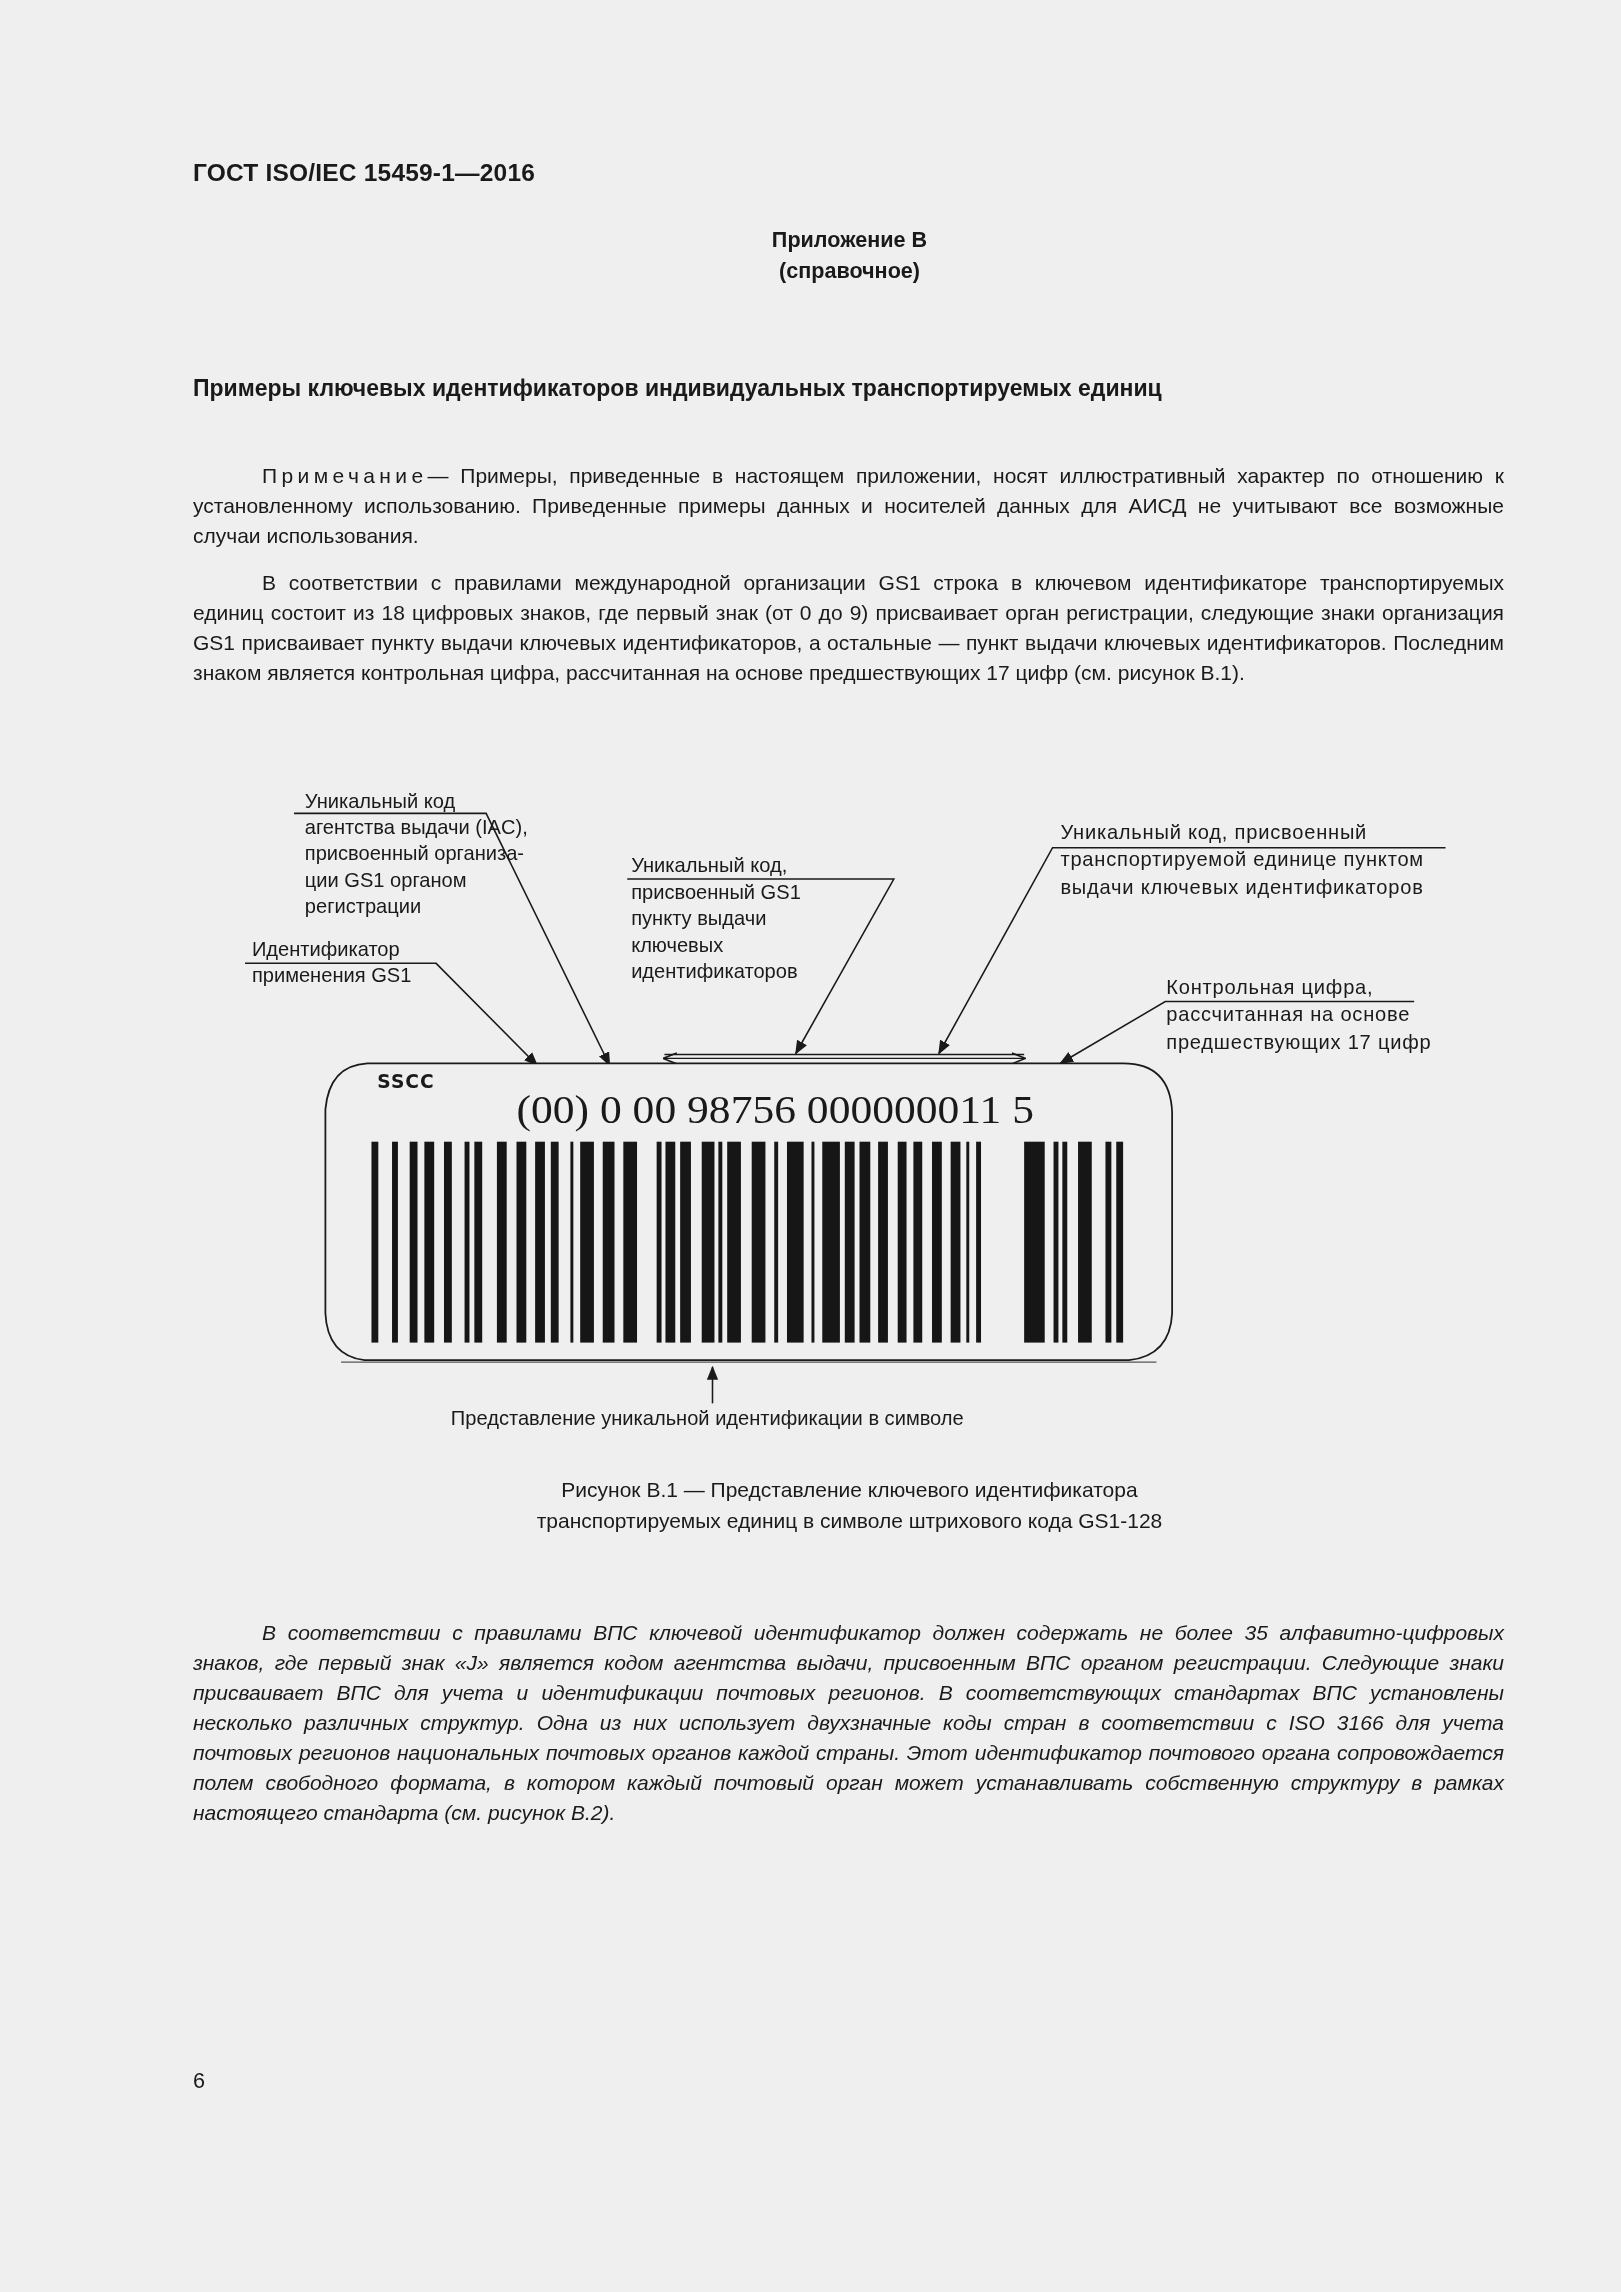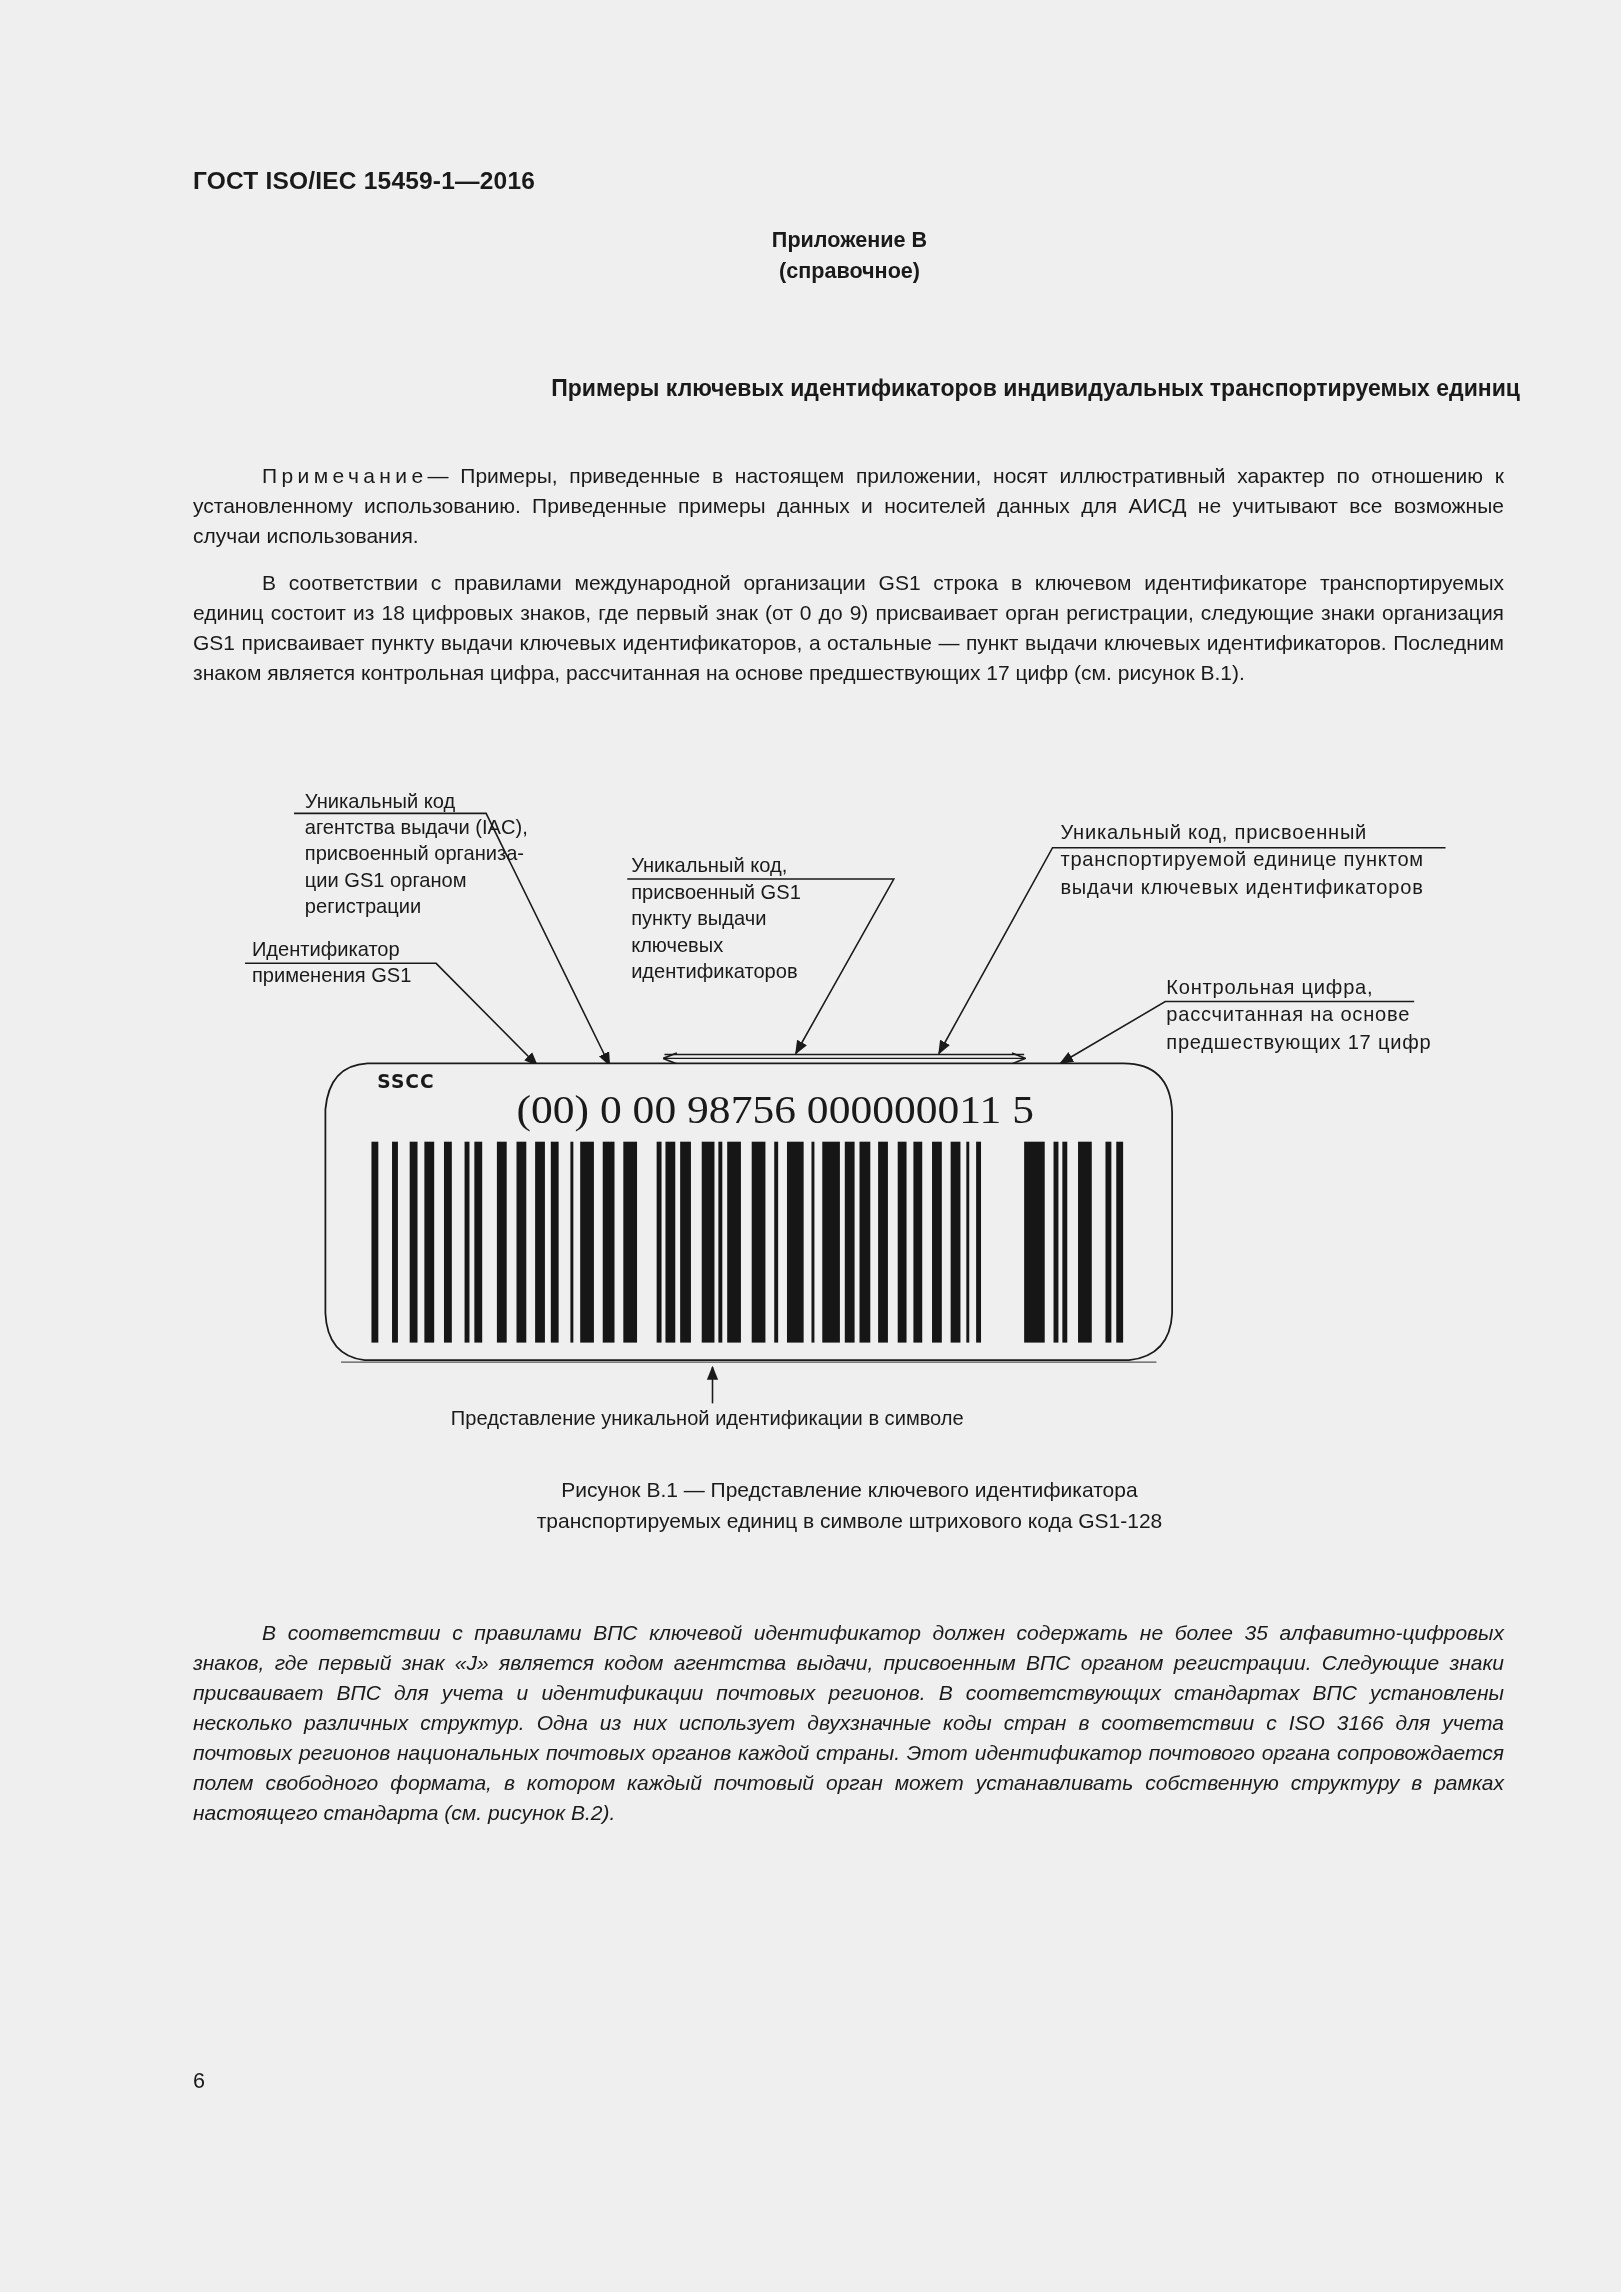--- a/index.html
+++ b/index.html
@@ -6,30 +6,30 @@
   body {
     width: 1621px; height: 2293px;
     background: #efefef;
     position: relative;
     overflow: hidden;
     font-family: "Liberation Sans", sans-serif;
     color: #1a1a1a;
   }
   .abs { position: absolute; }
   .doc-header {
-    left: 193px; top: 167px;
+    left: 193px; top: 159px;
     font-size: 24.5px; font-weight: bold; letter-spacing: 0.2px;
   }
   .annex {
     left: 0; width: 1699px; text-align: center;
     font-size: 21.6px; font-weight: bold; line-height: 30px;
   }
   .section-title {
-    left: 209px; width: 1311px; top: 375px;
-    text-align: right; font-size: 23px; font-weight: bold;
+    left: 193px; width: 1311px; top: 375px;
+    text-align: left; font-size: 23px; font-weight: bold;
   }
   .para {
     left: 193px; width: 1311px;
     font-size: 21px; line-height: 30px;
     text-align: justify;
     margin-top: 28px;
   }
   .para p { margin: 0; text-indent: 69px; }
   .spaced { letter-spacing: 4.4px; }
   .figure-svg { left: 0; top: 0; }

